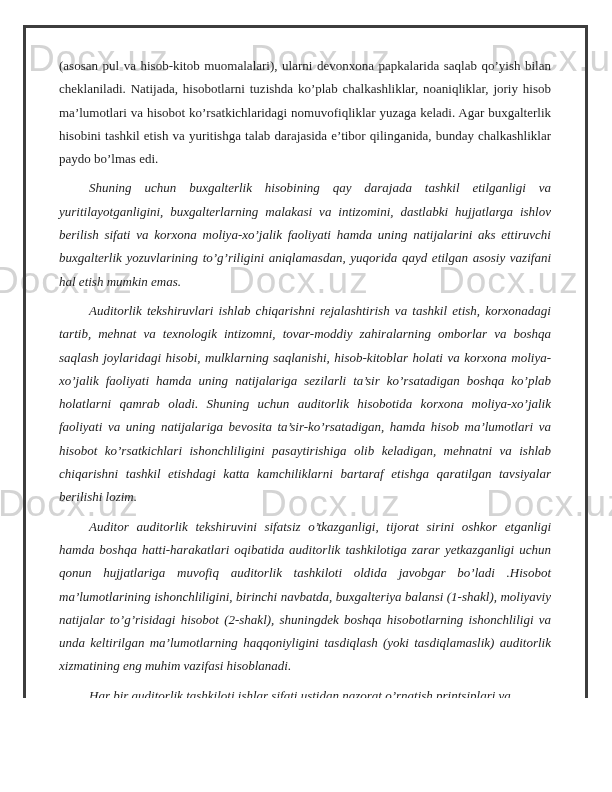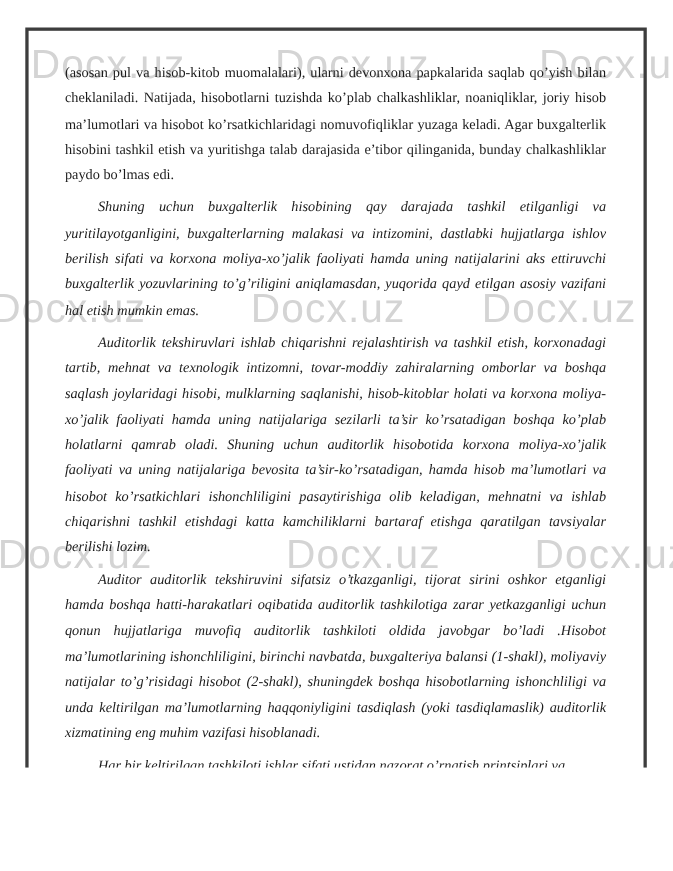--- a/index.html
+++ b/index.html
@@ -72,18 +72,18 @@
     <span class="wm" style="left:207px; top:700px;">Docx.uz</span>
     <span class="wm" style="left:420px; top:700px;">Docx.uz</span>
   </div>
 
   <div class="frame">
     <div class="content">
       <p class="para">(asosan pul va hisob-kitob muomalalari), ularni devonxona papkalarida saqlab qo’yish bilan cheklaniladi. Natijada, hisobotlarni tuzishda ko’plab chalkashliklar, noaniqliklar, joriy hisob ma’lumotlari va hisobot ko’rsatkichlaridagi nomuvofiqliklar yuzaga keladi. Agar buxgalterlik hisobini tashkil etish va yuritishga talab darajasida e’tibor qilinganida, bunday chalkashliklar paydo bo’lmas edi.</p>
       <p class="para indent">Shuning uchun buxgalterlik hisobining qay darajada tashkil etilganligi va yuritilayotganligini, buxgalterlarning malakasi va intizomini, dastlabki hujjatlarga ishlov berilish sifati va korxona moliya-xo’jalik faoliyati hamda uning natijalarini aks ettiruvchi buxgalterlik yozuvlarining to’g’riligini aniqlamasdan, yuqorida qayd etilgan asosiy vazifani hal etish mumkin emas.</p>
       <p class="para indent">Auditorlik tekshiruvlari ishlab chiqarishni rejalashtirish va tashkil etish, korxonadagi tartib, mehnat va texnologik intizomni, tovar-moddiy zahiralarning omborlar va boshqa saqlash joylaridagi hisobi, mulklarning saqlanishi, hisob-kitoblar holati va korxona moliya-xo’jalik faoliyati hamda uning natijalariga sezilarli ta’sir ko’rsatadigan boshqa ko’plab holatlarni qamrab oladi. Shuning uchun auditorlik hisobotida korxona moliya-xo’jalik faoliyati va uning natijalariga bevosita ta’sir-ko’rsatadigan, hamda hisob ma’lumotlari va hisobot ko’rsatkichlari ishonchliligini pasaytirishiga olib keladigan, mehnatni va ishlab chiqarishni tashkil etishdagi katta kamchiliklarni bartaraf etishga qaratilgan tavsiyalar berilishi lozim.</p>
       <p class="para indent">Auditor auditorlik tekshiruvini sifatsiz o’tkazganligi, tijorat sirini oshkor etganligi hamda boshqa hatti-harakatlari oqibatida auditorlik tashkilotiga zarar yetkazganligi uchun qonun hujjatlariga muvofiq auditorlik tashkiloti oldida javobgar bo’ladi .Hisobot ma’lumotlarining ishonchliligini, birinchi navbatda, buxgalteriya balansi (1-shakl), moliyaviy natijalar to’g’risidagi hisobot (2-shakl), shuningdek boshqa hisobotlarning ishonchliligi va unda keltirilgan ma’lumotlarning haqqoniyligini tasdiqlash (yoki tasdiqlamaslik) auditorlik xizmatining eng muhim vazifasi hisoblanadi.</p>
-      <p class="para indent oneline">Har bir keltirilgan tashkiloti ishlar sifati ustidan nazorat o’rnatish printsiplari va</p>
+      <p class="para indent oneline">Har bir auditorlik tashkiloti ishlar sifati ustidan nazorat o’rnatish printsiplari va</p>
     </div>
     <div class="pagenum">52</div>
   </div>
 
 </div>
 
 </body></html>

